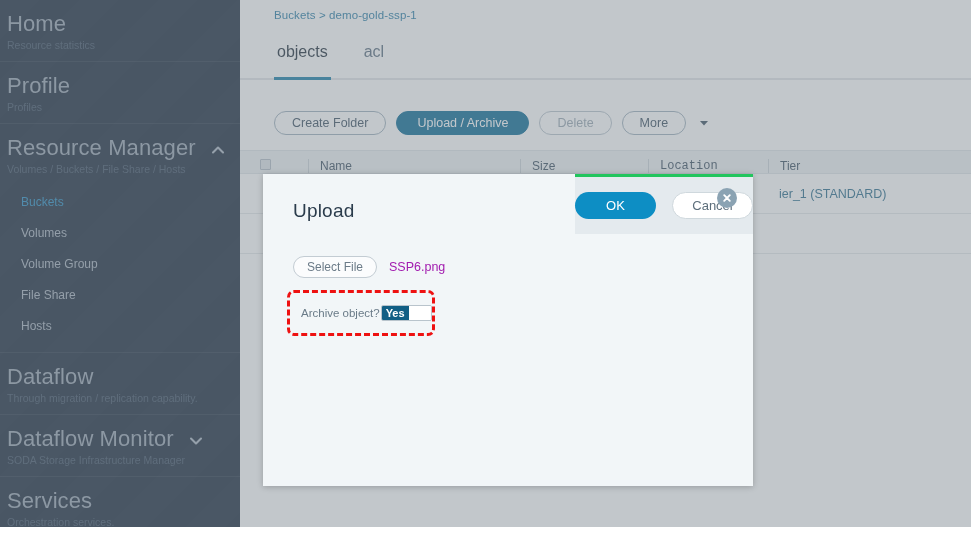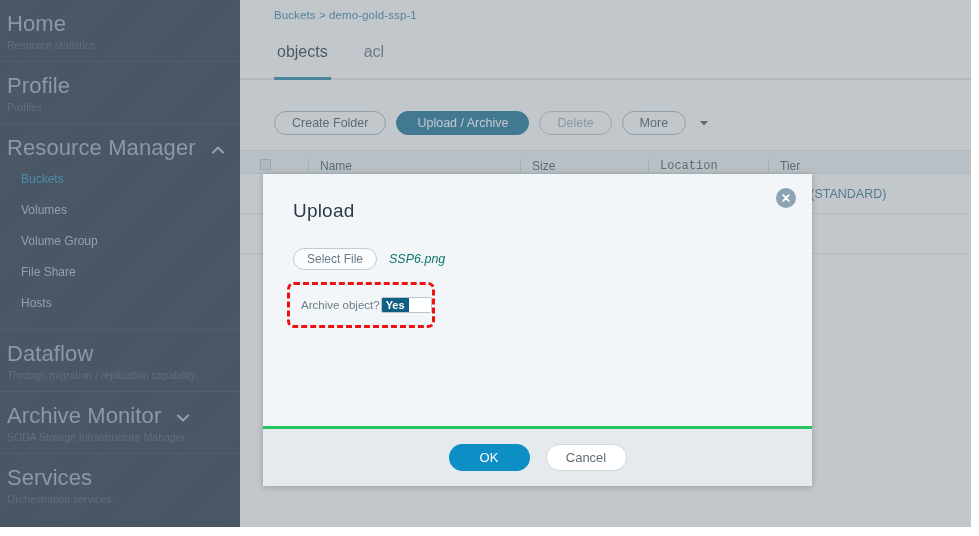--- a/index.html
+++ b/index.html
@@ -214,63 +214,63 @@
     left: 0; top: 0;
     width: 971px; height: 527px;
     background: rgba(125,135,145,0.47);
     pointer-events: none;
   }
 
   
   .modal {
     position: absolute;
     left: 263px; top: 174px;
-    width: 549px; height: 312px;
+    width: 490px; height: 312px;
     background: #f2f6f8;
     box-shadow: 0 1px 6px rgba(0,0,0,0.22);
     display: flex;
-    flex-direction: column;
+    flex-direction: row;
   }
   .modal-close {
     position: absolute;
     right: 16px; top: 14px;
     width: 20px; height: 20px;
     border-radius: 50%;
     background: #8ba3b3;
     display: flex;
     align-items: center;
     justify-content: center;
     cursor: pointer;
   }
   .modal-body { flex: 1; padding: 26px 30px 0 30px; }
   .modal-title {
     font-size: 19px;
     color: #2b3c4c;
     font-weight: 400;
     letter-spacing: 0.2px;
   }
   .file-row {
-    margin-top: 26px;
+    margin-top: 34px;
     display: flex;
     align-items: center;
     gap: 12px;
   }
   .select-file-btn {
     font-size: 12px;
     color: #6b7b88;
     border: 1px solid #c3ccd3;
     background: #fbfcfd;
     border-radius: 13px;
     padding: 0 13px;
     height: 22px;
     line-height: 20px;
     cursor: pointer;
     font-family: "Liberation Sans", sans-serif;
   }
-  .file-name { font-size: 12.5px; color: #0f766e; font-style: italic; }
+  .file-name { font-size: 12.5px; color: #a21caf; }
 
   .archive-wrap {
     margin-top: 12px;
     margin-left: -6px;
     width: 148px;
     height: 46px;
     border: 3px dashed #ee1111;
     border-radius: 7px;
     display: flex;
     align-items: center;
@@ -355,39 +355,40 @@
 
       <div class="nav-group">
         <div class="nav-head">
           <span class="nav-title">Resource Manager</span>
           <span class="nav-chevron">
             <svg width="16" height="16" viewBox="0 0 16 16">
                 <path d="M3 10.5 L8 5.5 L13 10.5" fill="none" stroke="#aab6c2" stroke-width="2.1" stroke-linecap="round" stroke-linejoin="round"></path>
               </svg>
           </span>
         </div>
+        <div class="nav-sub">Volumes / Buckets / File Share / Hosts</div>
         <div class="nav-children">
           <div class="nav-item active">Buckets</div>
           <div class="nav-item">Volumes</div>
           <div class="nav-item">Volume Group</div>
           <div class="nav-item">File Share</div>
           <div class="nav-item">Hosts</div>
         </div>
       </div>
 
       <div class="nav-group">
         <div class="nav-head">
           <span class="nav-title">Dataflow</span>
         </div>
         <div class="nav-sub">Through migration / replication capability.</div>
       </div>
 
       <div class="nav-group">
         <div class="nav-head">
-          <span class="nav-title">Archive Monitor</span>
+          <span class="nav-title">Dataflow Monitor</span>
           <span class="nav-chevron">
             <svg width="16" height="16" viewBox="0 0 16 16">
                 <path d="M3 5.5 L8 10.5 L13 5.5" fill="none" stroke="#aab6c2" stroke-width="2.1" stroke-linecap="round" stroke-linejoin="round"></path>
               </svg>
           </span>
         </div>
         <div class="nav-sub">SODA Storage Infrastructure Manager</div>
       </div>
 
       <div class="nav-group">

